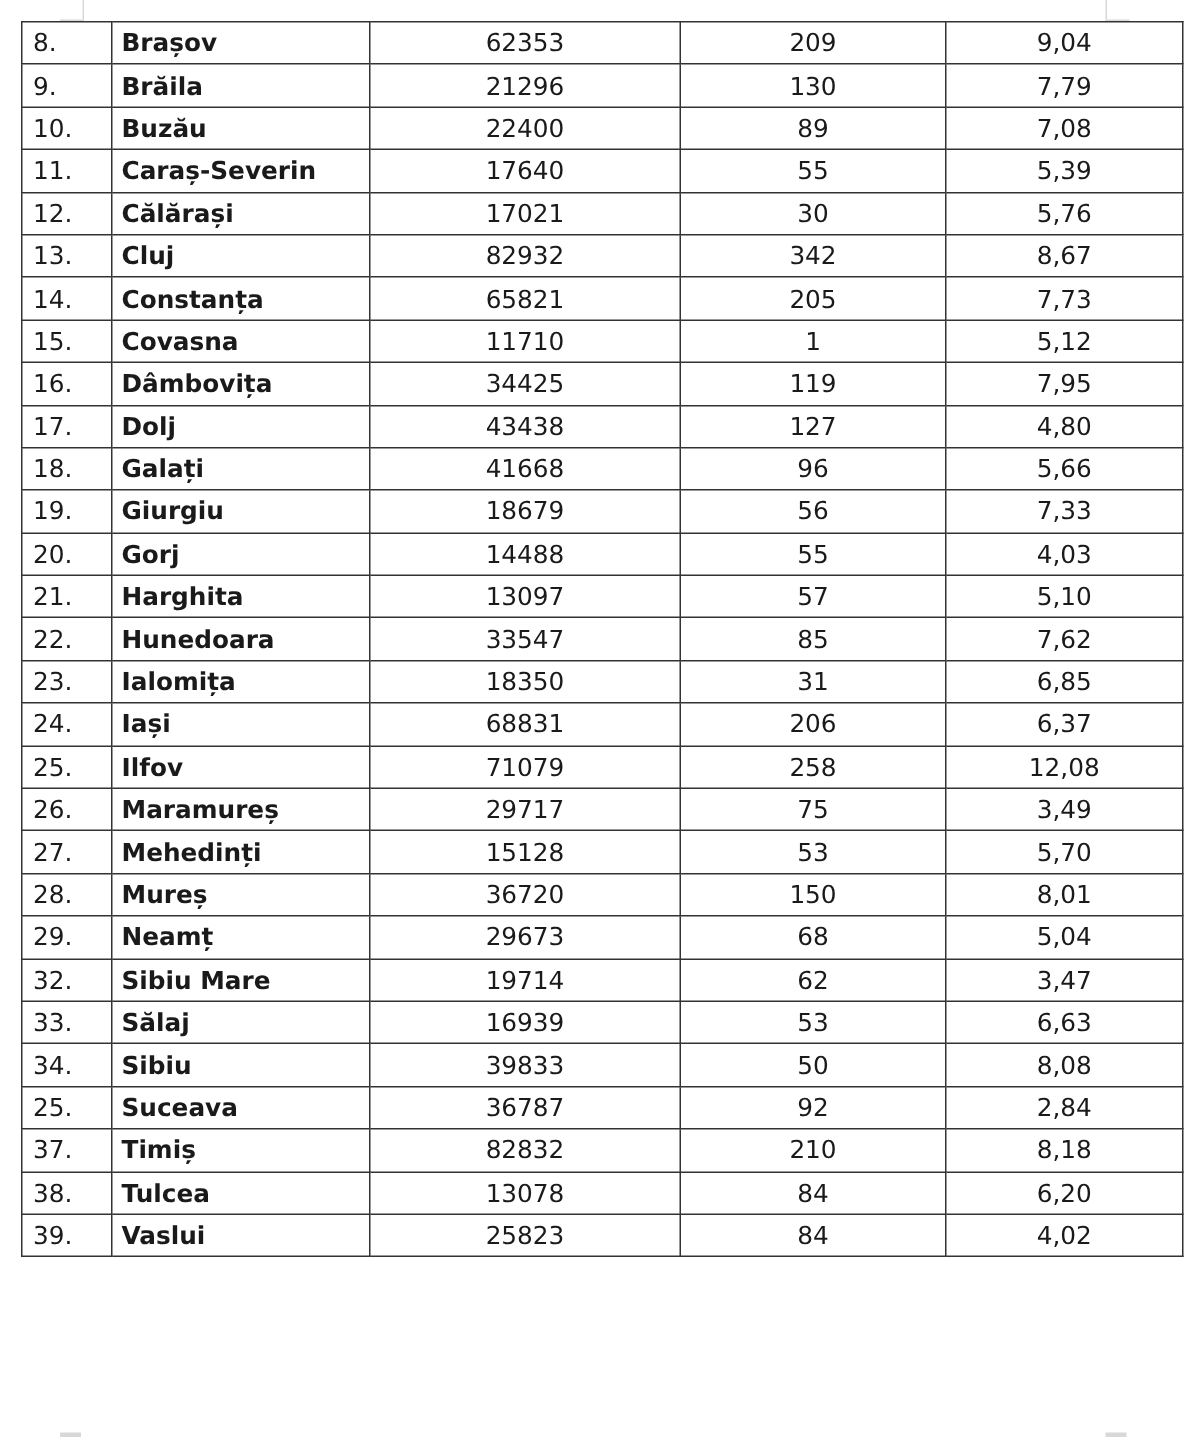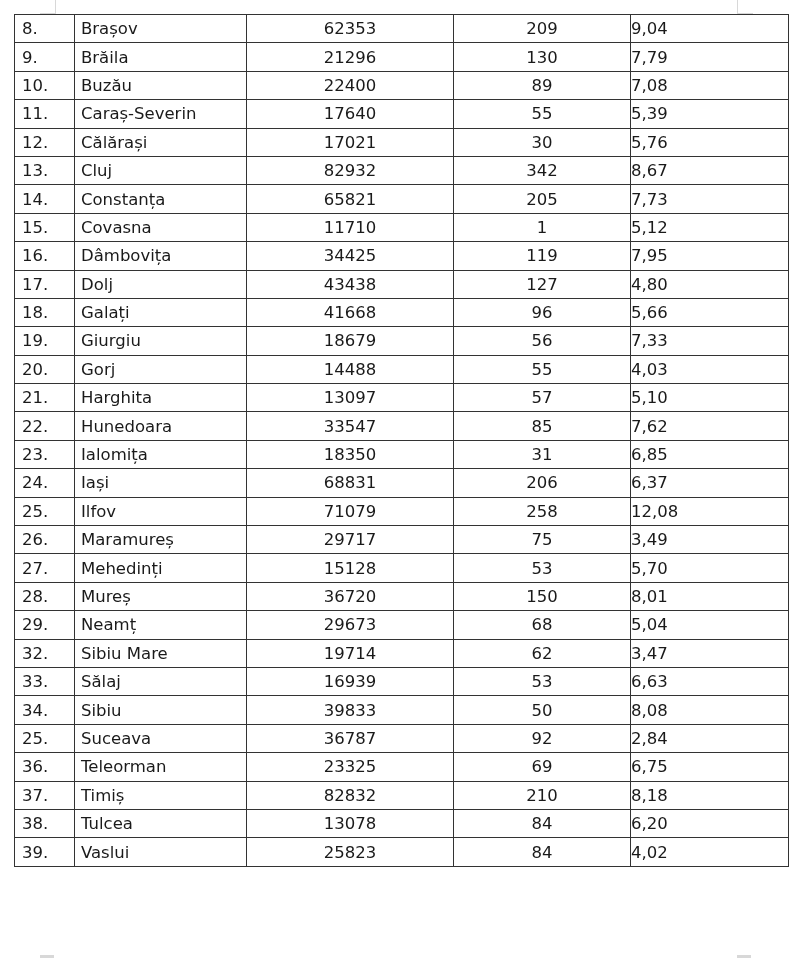--- a/index.html
+++ b/index.html
@@ -10,24 +10,24 @@
       width: 775px; border-collapse: collapse;
       font-family: "DejaVu Sans", sans-serif; font-size: 16.5px; color: #1a1a1a;
       table-layout: fixed;
     }
     table.data td {
       border: 1.5px solid #333333;
       height: 27.4px; padding: 0 0 0 0; line-height: 27px;
       white-space: nowrap; overflow: hidden;
     }
     td.c-num { width: 52px; padding-left: 7px !important; text-align: left; }
-    td.c-name { width: 165px; padding-left: 6px !important; text-align: left; }
+    td.c-name { width: 165px; padding-left: 6px !important; text-align: left; font-weight: bold; }
     td.c-pop { width: 206px; text-align: center; border-radius: 13px; }
     td.c-cnt { width: 176px; text-align: center; }
-    td.c-rate { text-align: left; }
+    td.c-rate { text-align: center; }
   </style>
 </head>
 <body>
 
 <div class="mark" style="left:55px;top:0;width:1px;height:13px;"></div>
 <div class="mark" style="left:40px;top:13px;width:16px;height:1px;"></div>
 <div class="mark" style="left:737px;top:0;width:1px;height:13px;"></div>
 <div class="mark" style="left:737px;top:13px;width:16px;height:1px;"></div>
 <div class="mark" style="left:40px;top:955px;width:14px;height:3px;"></div>
 <div class="mark" style="left:737px;top:955px;width:14px;height:3px;"></div>
@@ -210,27 +210,20 @@
         <td class="c-rate">8,08</td>
       </tr>
       <tr>
         <td class="c-num">25.</td>
         <td class="c-name">Suceava</td>
         <td class="c-pop">36787</td>
         <td class="c-cnt">92</td>
         <td class="c-rate">2,84</td>
       </tr>
       <tr>
-        <td class="c-num">36.</td>
-        <td class="c-name">Teleorman</td>
-        <td class="c-pop">23325</td>
-        <td class="c-cnt">69</td>
-        <td class="c-rate">6,75</td>
-      </tr>
-      <tr>
         <td class="c-num">37.</td>
         <td class="c-name">Timiș</td>
         <td class="c-pop">82832</td>
         <td class="c-cnt">210</td>
         <td class="c-rate">8,18</td>
       </tr>
       <tr>
         <td class="c-num">38.</td>
         <td class="c-name">Tulcea</td>
         <td class="c-pop">13078</td>

